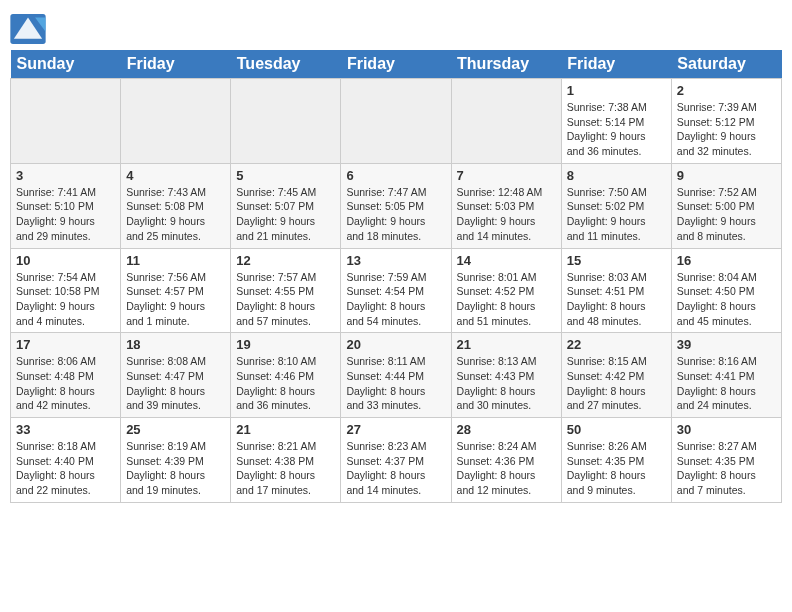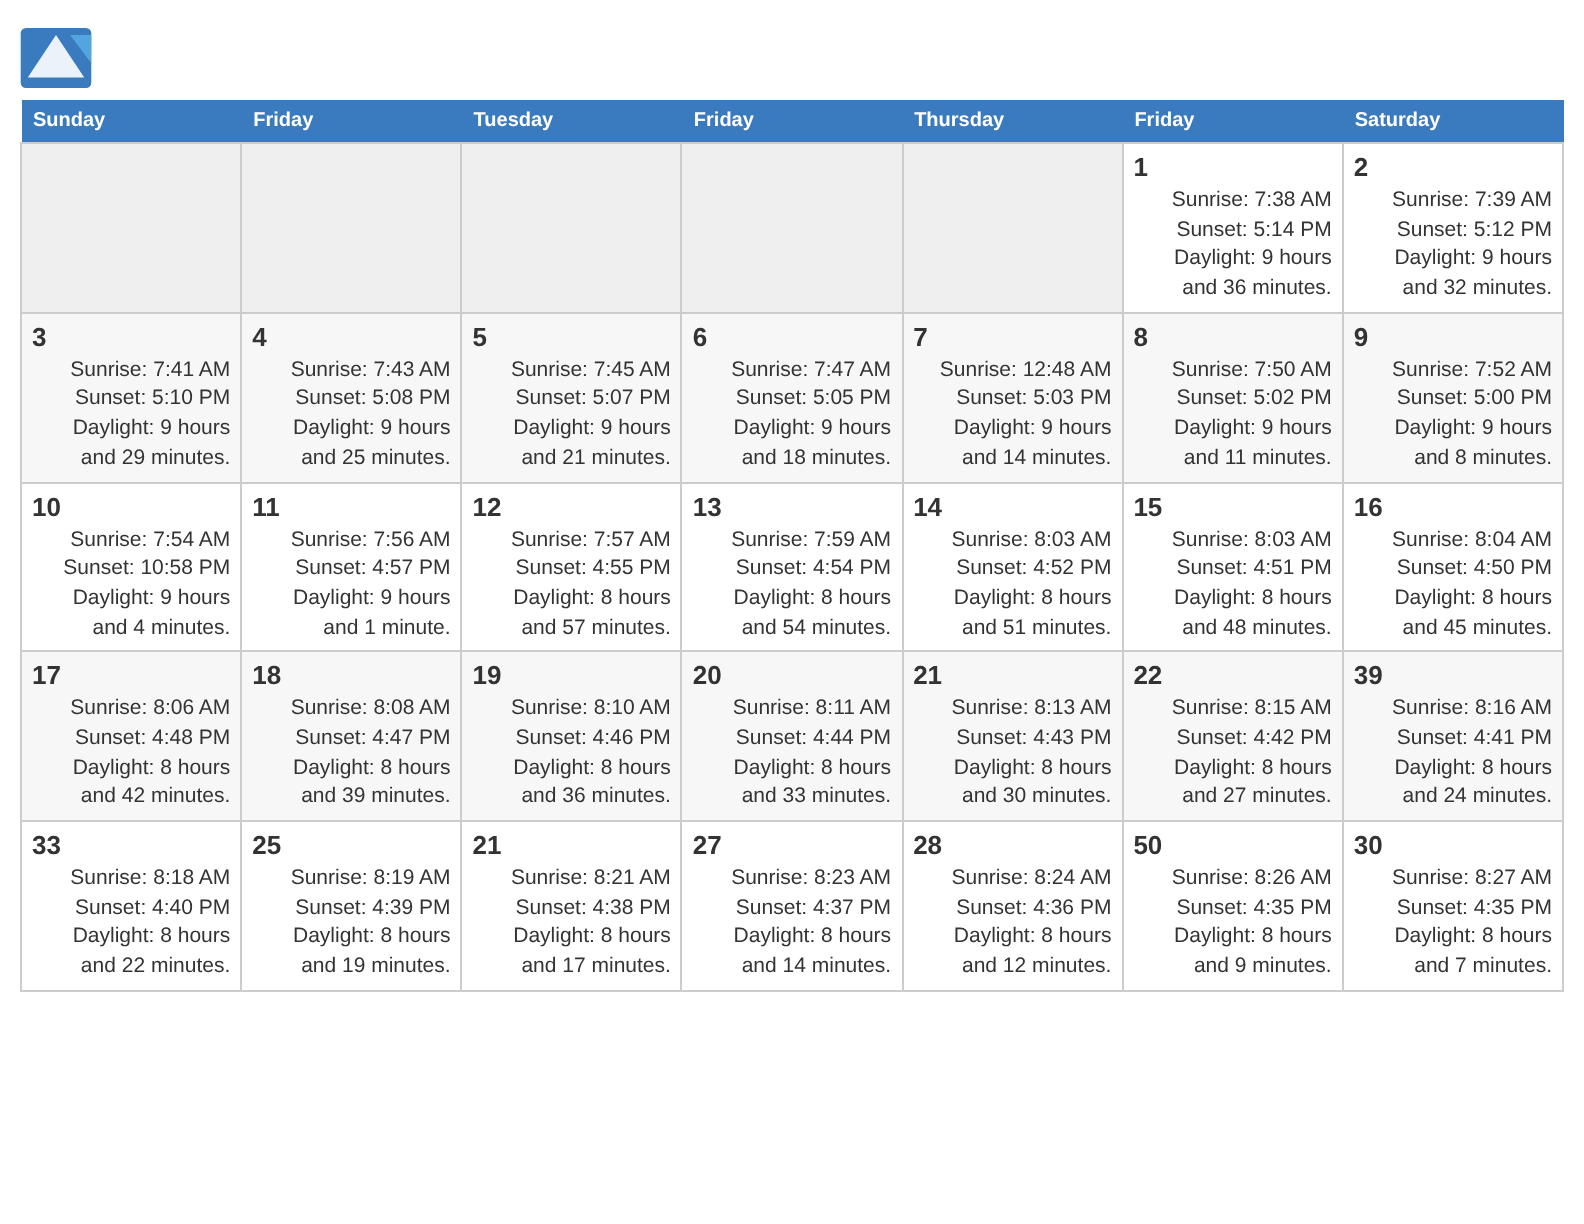--- a/index.html
+++ b/index.html
@@ -50,21 +50,21 @@
     table {
       width: 100%;
       border-collapse: collapse;
       table-layout: fixed;
     }
     th {
       background-color: #3a7abf;
       color: #fff;
       text-align: left;
       padding: 5px 6px;
-      font-size: 10px;
+      font-size: 16px;
       font-weight: bold;
       margin-left: 32px;
     }
     td {
       border: 1px solid #ccc;
       vertical-align: top;
       padding: 4px 5px;
       font-size: 11px;
       color: #333;
       height: 82px;
@@ -74,21 +74,20 @@
     }
     .day-num {
       font-weight: bold;
       font-size: 13px;
       margin-bottom: 2px;
     }
     .day-info {
       font-size: 10.5px;
       line-height: 1.4;
       color: #333;
-      text-align: right;
     }
     tr:nth-child(odd) td:not(.empty) {
       background: #fff;
     }
     tr:nth-child(even) td:not(.empty) {
       background: #f7f7f7;
     }
     .row-even td { background: #f7f7f7; }
     .row-odd td { background: #ffffff; }
     td.empty { background: #efefef !important; }
@@ -223,21 +222,21 @@
         </td>
         <td>
           <div class="day-num">13</div>
           <div class="day-info">Sunrise: 7:59 AM
 Sunset: 4:54 PM
 Daylight: 8 hours
 and 54 minutes.</div>
         </td>
         <td>
           <div class="day-num">14</div>
-          <div class="day-info">Sunrise: 8:03 AM
+          <div class="day-info">Sunrise: 8:01 AM
 Sunset: 4:52 PM
 Daylight: 8 hours
 and 51 minutes.</div>
         </td>
         <td>
           <div class="day-num">15</div>
           <div class="day-info">Sunrise: 8:03 AM
 Sunset: 4:51 PM
 Daylight: 8 hours
 and 48 minutes.</div>

